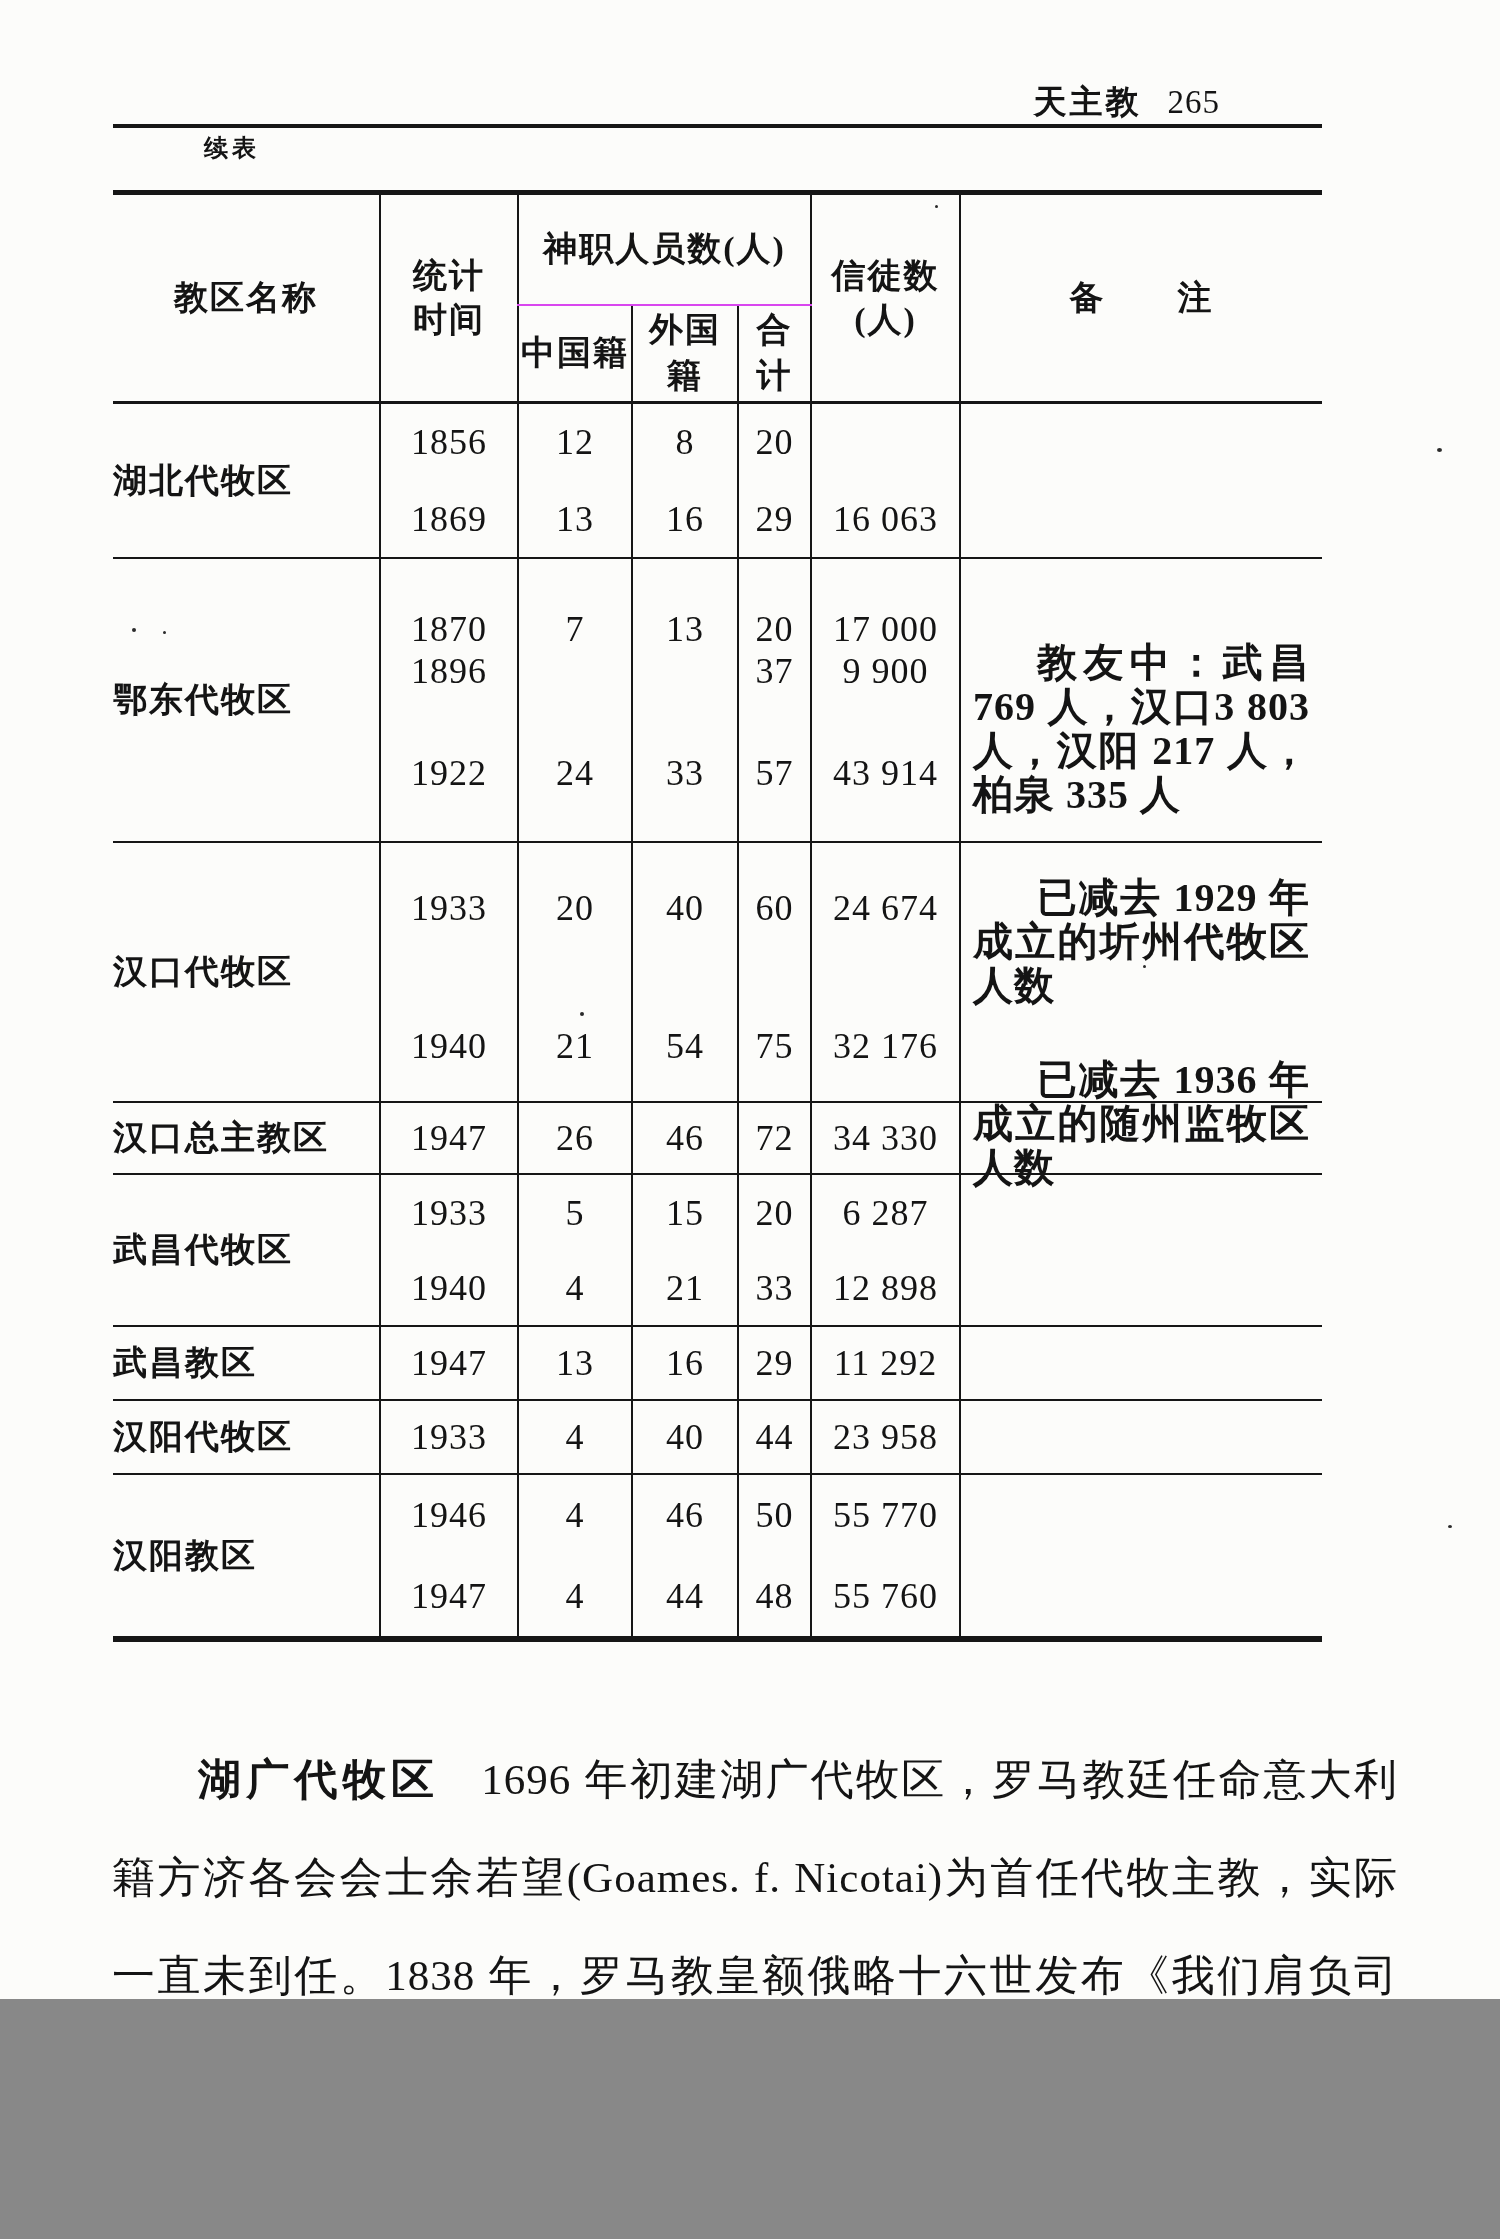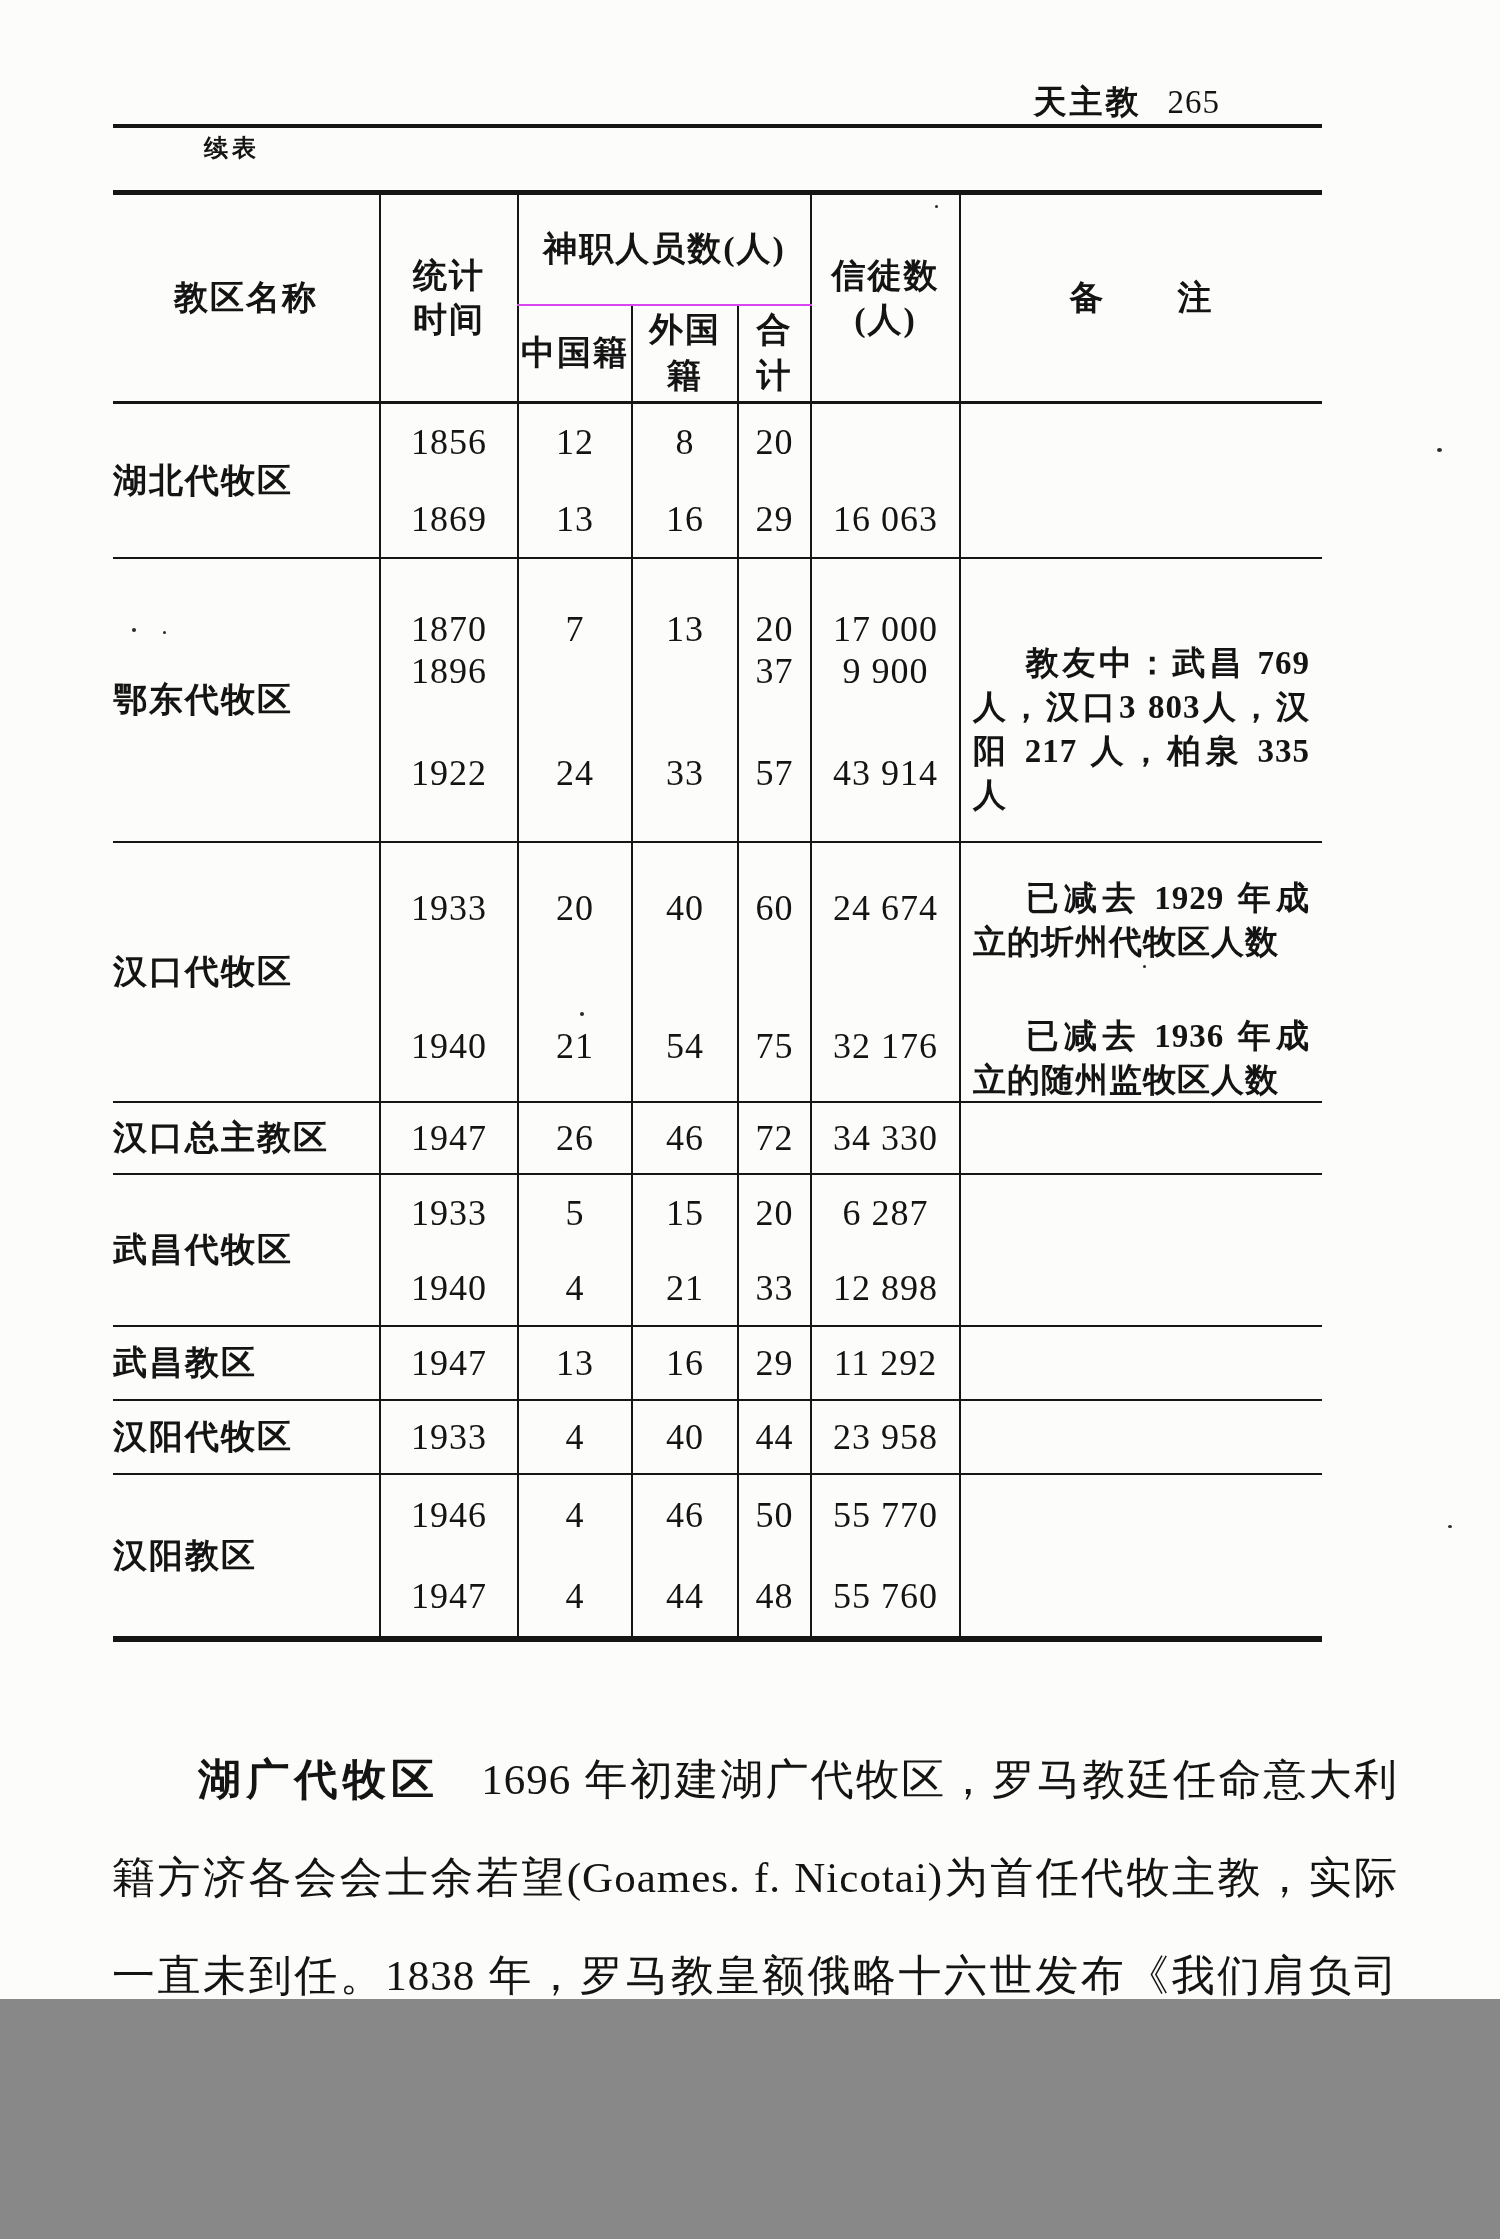--- a/index.html
+++ b/index.html
@@ -59,21 +59,21 @@
   tr.g4 .stack,tr.g6 .stack,tr.g7 .stack{justify-content:center;}
   tr.g2 .stack .e1{margin-top:50px}
   tr.g2 .stack .e2{margin-top:2px}
   tr.g2 .stack .e3{margin-top:62px}
   tr.g3 .stack .e1{margin-top:45px}
   tr.g3 .stack .e2{margin-top:98px}
   
   td.remark{vertical-align:top;}
   .remark-box{height:var(--h);display:flex;flex-direction:column;padding:0 12px;box-sizing:border-box;}
   .remark-text{
-    font-size:33px;line-height:44px;font-weight:600;letter-spacing:1px;
+    font-size:40px;line-height:44px;font-weight:600;letter-spacing:1px;
     text-align:justify;text-justify:inter-ideograph;text-indent:1.6em;
   }
   tr.g2 .remark-box{justify-content:flex-end;padding-bottom:24px;}
   tr.g3 .remark-box .r1{margin-top:33px;}
   tr.g3 .remark-box .r2{margin-top:50px;}
   
   .two-line div{line-height:44px;}
   
   .body-par{
     position:absolute;top:1688px;left:112px;width:1286px;

